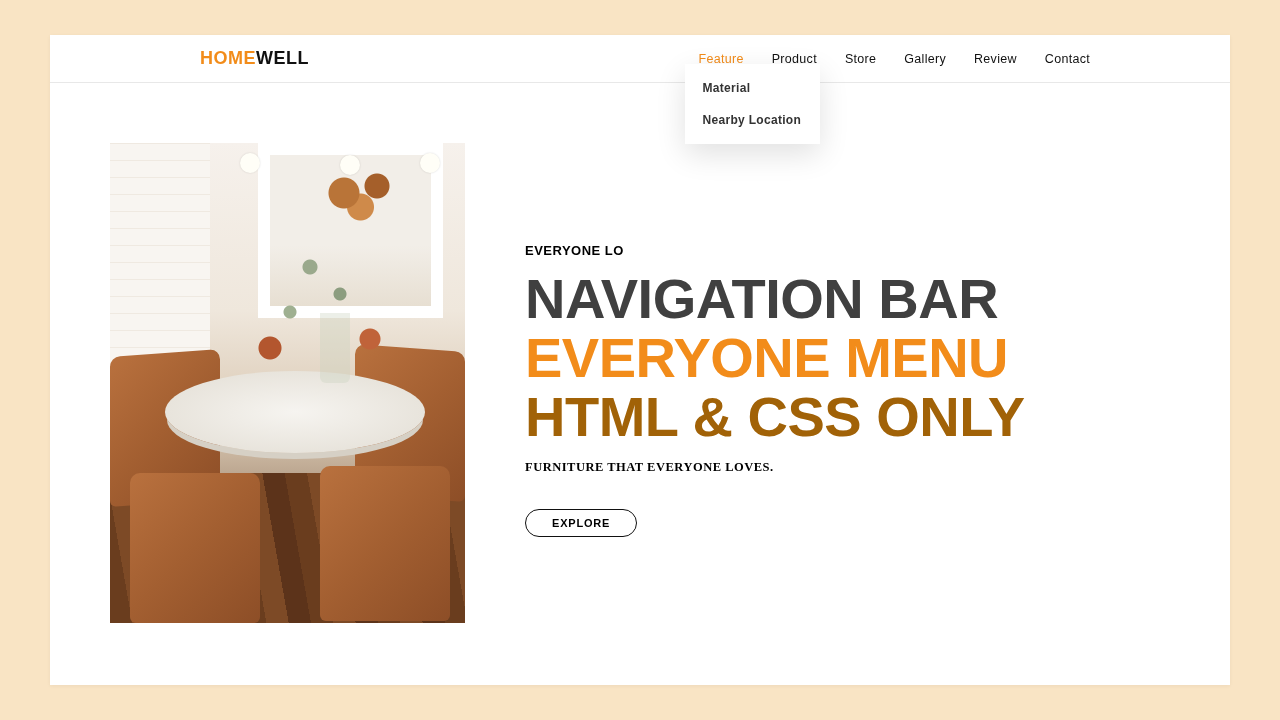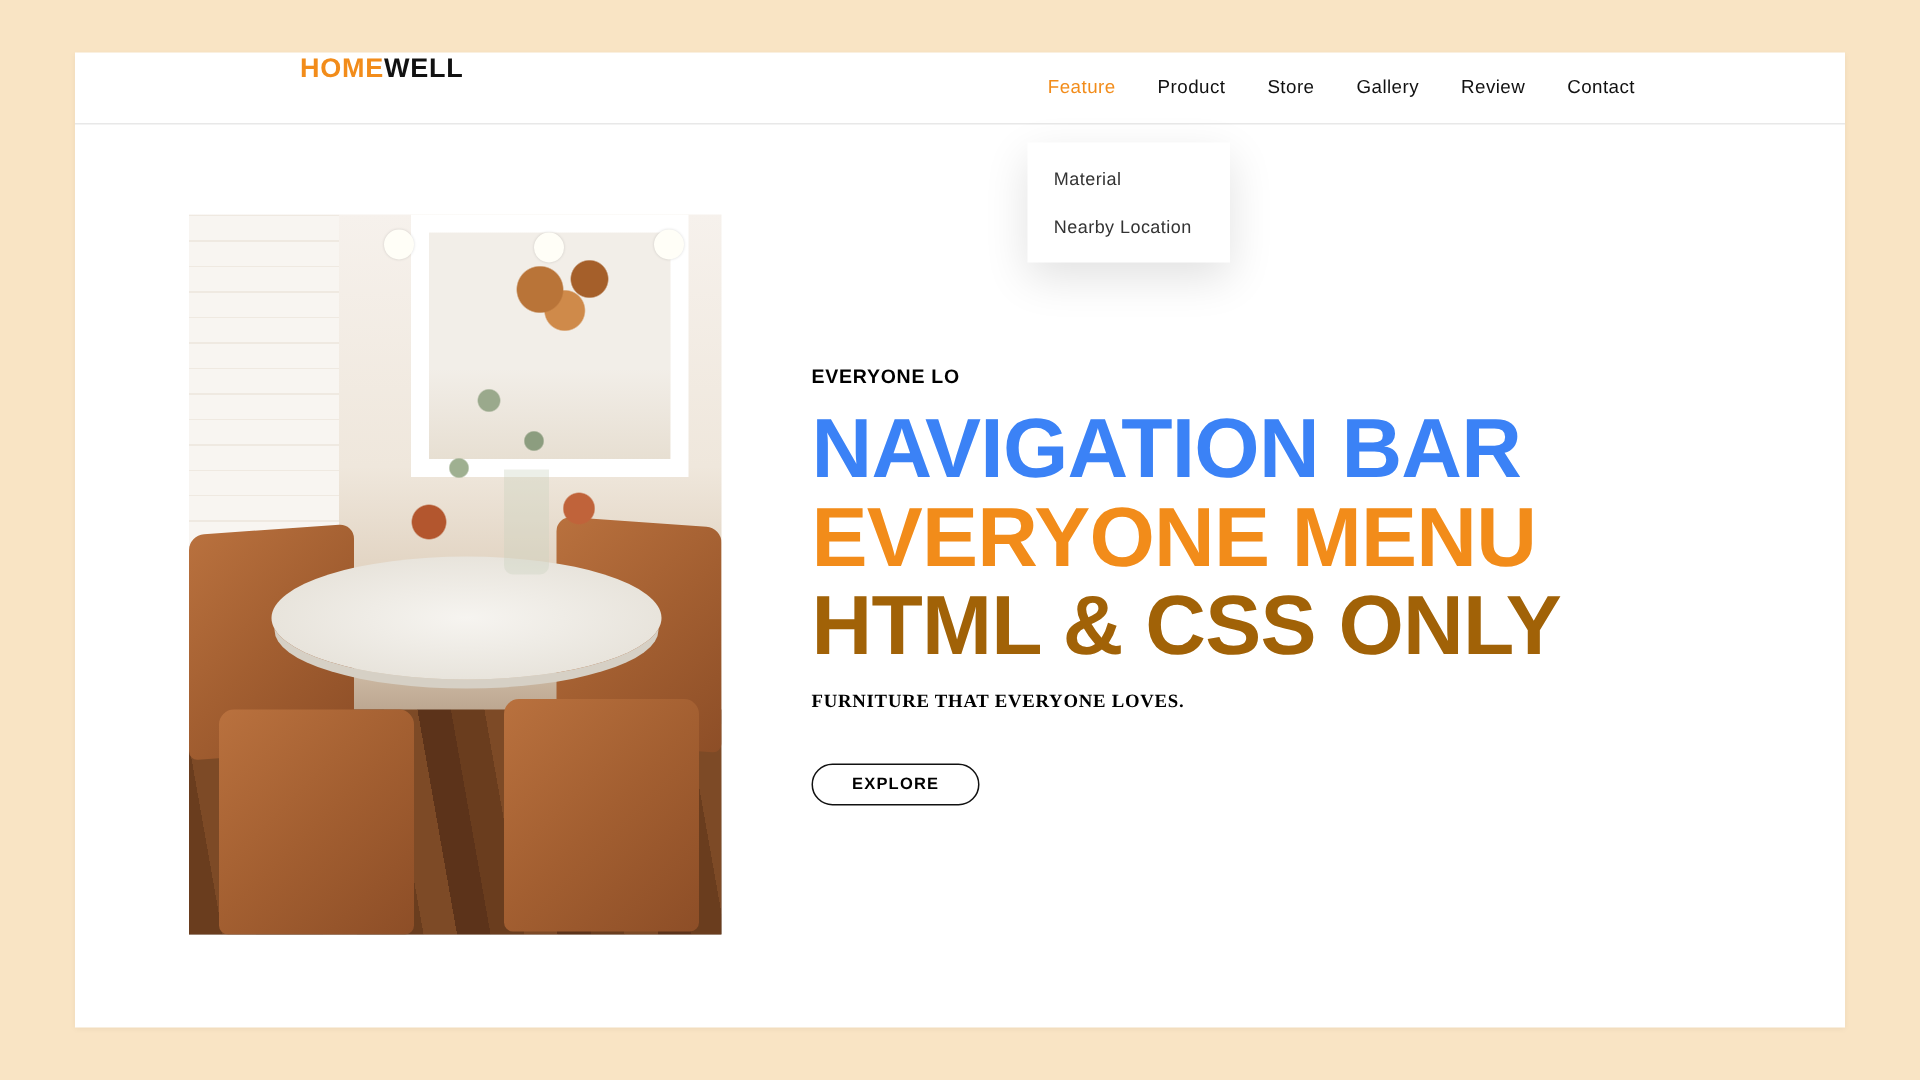--- a/index.html
+++ b/index.html
@@ -15,20 +15,21 @@
   }
   .page {
     background: #fff;
     width: 1180px;
     height: 650px;
     position: relative;
     box-shadow: 0 1px 4px rgba(0,0,0,0.05);
   }
   .navbar {
     display: flex;
+    align-items: center;
     justify-content: space-between;
     padding: 0 140px 0 150px;
     height: 48px;
     border-bottom: 1px solid #e8e8e8;
     position: relative;
     z-index: 20;
   }
   .logo {
     font-family: 'Arial Narrow', Arial, sans-serif;
     font-size: 18px;
@@ -51,37 +52,38 @@
     font-size: 12.5px;
     font-family: 'Arial Narrow', Arial, sans-serif;
     letter-spacing: 0.3px;
     cursor: pointer;
     display: block;
     padding: 16px 0;
   }
   .nav-links a.active { color: #f28c1a; }
   .dropdown {
     position: absolute;
-    top: 60px;
+    top: 28px;
     left: -14px;
     background: #fff;
     min-width: 135px;
     box-shadow: 0 10px 30px rgba(0,0,0,0.12);
     padding: 8px 0;
     list-style: none;
+    font-weight: bold;
   }
   .dropdown li a {
     padding: 9px 18px;
     font-size: 12px;
     color: #333;
     white-space: nowrap;
   }
   .hero {
     display: flex;
-    padding: 60px 0 0 76px;
+    padding: 60px 0 0 60px;
     gap: 60px;
   }
   .hero-img {
     width: 355px;
     height: 480px;
     position: relative;
     overflow: hidden;
     background: linear-gradient(180deg, #f6f1ec 0%, #efe7dc 35%, #d8c6b0 60%, #5b3a22 100%);
     flex-shrink: 0;
   }
@@ -158,21 +160,21 @@
   }
   .headline {
     font-family: 'Arial Narrow', 'Helvetica Neue Condensed', Arial, sans-serif;
     font-stretch: condensed;
     font-size: 56px;
     line-height: 1.05;
     font-weight: 700;
     letter-spacing: -0.5px;
     margin-bottom: 14px;
   }
-  .headline .h1 { color:#3b82f6; display:block; }
+  .headline .h1 { color:#404040; display:block; }
   .headline .h2 { color:#f28c1a; display:block; }
   .headline .h3 { color:#a16207; display:block; }
   .tagline {
     font-family: Liberation Serif, serif;
     font-size: 12.5px;
     font-weight: 700;
     letter-spacing: 0.5px;
   }
   .cta {
     display: inline-block;

